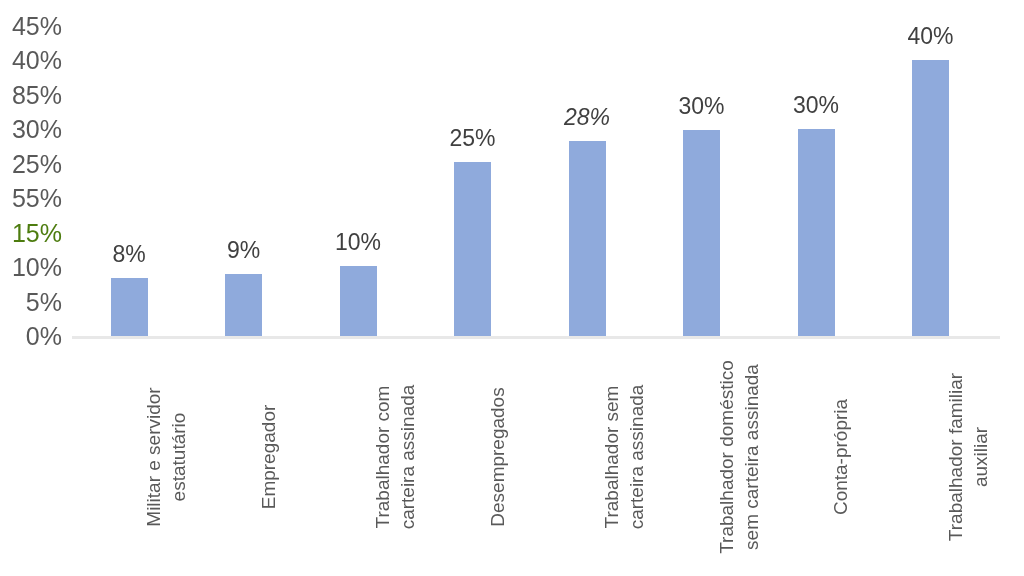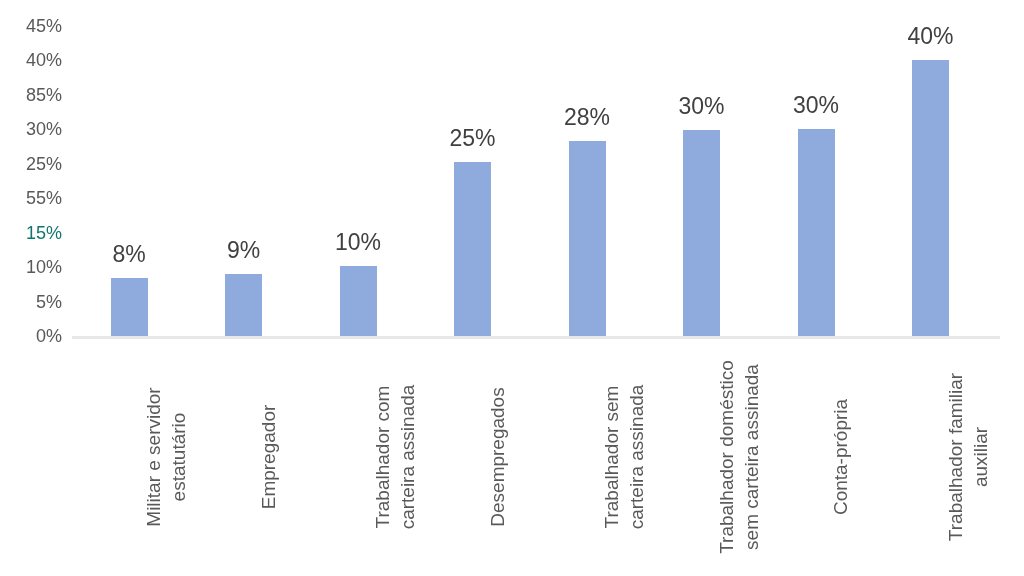--- a/index.html
+++ b/index.html
@@ -24,21 +24,21 @@
     left: 0;
     top: 0;
     width: 62px;
     height: 346px;
   }
   .y-tick {
     position: absolute;
     right: 0;
     width: 62px;
     text-align: right;
-    font-size: 18px;
+    font-size: 25px;
     line-height: 19px;
     color: #595959;
     letter-spacing: 0px;
     margin-left: 8px;
   }
 
   
   .plot-area {
     position: absolute;
     left: 72px;
@@ -100,40 +100,40 @@
 </style>
 </head>
 <body>
 
 <div id="chart-root">
 
   <div class="y-axis">
       <div class="y-tick" style="top: 327px; color: rgb(89, 89, 89);">0%</div>
       <div class="y-tick" style="top: 292.556px; color: rgb(89, 89, 89);">5%</div>
       <div class="y-tick" style="top: 258.111px; color: rgb(89, 89, 89);">10%</div>
-      <div class="y-tick" style="top: 223.667px; color: #0f766e;">15%</div>
+      <div class="y-tick" style="top: 223.667px; color: #4d7c0f;">15%</div>
       <div class="y-tick" style="top: 189.222px; color: rgb(89, 89, 89);">55%</div>
       <div class="y-tick" style="top: 154.778px; color: rgb(89, 89, 89);">25%</div>
       <div class="y-tick" style="top: 120.333px; color: rgb(89, 89, 89);">30%</div>
       <div class="y-tick" style="top: 85.8889px; color: rgb(89, 89, 89);">85%</div>
       <div class="y-tick" style="top: 51.4444px; color: rgb(89, 89, 89);">40%</div>
       <div class="y-tick" style="top: 17px; color: rgb(89, 89, 89);">45%</div>
     </div>
 
   <div class="plot-area">
       <div class="bar" style="left: 38.5px; height: 58.5556px; background: rgb(143, 170, 220);"></div>
       <div class="bar-label" style="left: -3px; top: 243.444px; color: rgb(64, 64, 64);">8%</div>
       <div class="bar" style="left: 153px; height: 63.3778px; background: rgb(143, 170, 220);"></div>
       <div class="bar-label" style="left: 111.5px; top: 238.622px; color: rgb(64, 64, 64);">9%</div>
       <div class="bar" style="left: 267.5px; height: 70.9556px; background: rgb(143, 170, 220);"></div>
       <div class="bar-label" style="left: 226px; top: 231.044px; color: rgb(64, 64, 64);">10%</div>
       <div class="bar" style="left: 382px; height: 174.978px; background: rgb(143, 170, 220);"></div>
       <div class="bar-label" style="left: 340.5px; top: 127.022px; color: rgb(64, 64, 64);">25%</div>
       <div class="bar" style="left: 496.5px; height: 195.644px; background: rgb(143, 170, 220);"></div>
-      <div class="bar-label" style="left: 455px; top: 106.356px; color: rgb(64, 64, 64);">28%</div>
+      <div class="bar-label" style="left: 455px; top: 106.356px; color: rgb(64, 64, 64); font-style: italic;">28%</div>
       <div class="bar" style="left: 611px; height: 206.667px; background: rgb(143, 170, 220);"></div>
       <div class="bar-label" style="left: 569.5px; top: 95.3333px; color: rgb(64, 64, 64);">30%</div>
       <div class="bar" style="left: 725.5px; height: 208.044px; background: rgb(143, 170, 220);"></div>
       <div class="bar-label" style="left: 684px; top: 93.9556px; color: rgb(64, 64, 64);">30%</div>
       <div class="bar" style="left: 840px; height: 276.933px; background: rgb(143, 170, 220);"></div>
       <div class="bar-label" style="left: 798.5px; top: 25.0667px; color: rgb(64, 64, 64);">40%</div>
     </div>
 
   <div class="axis-line"></div>
 

